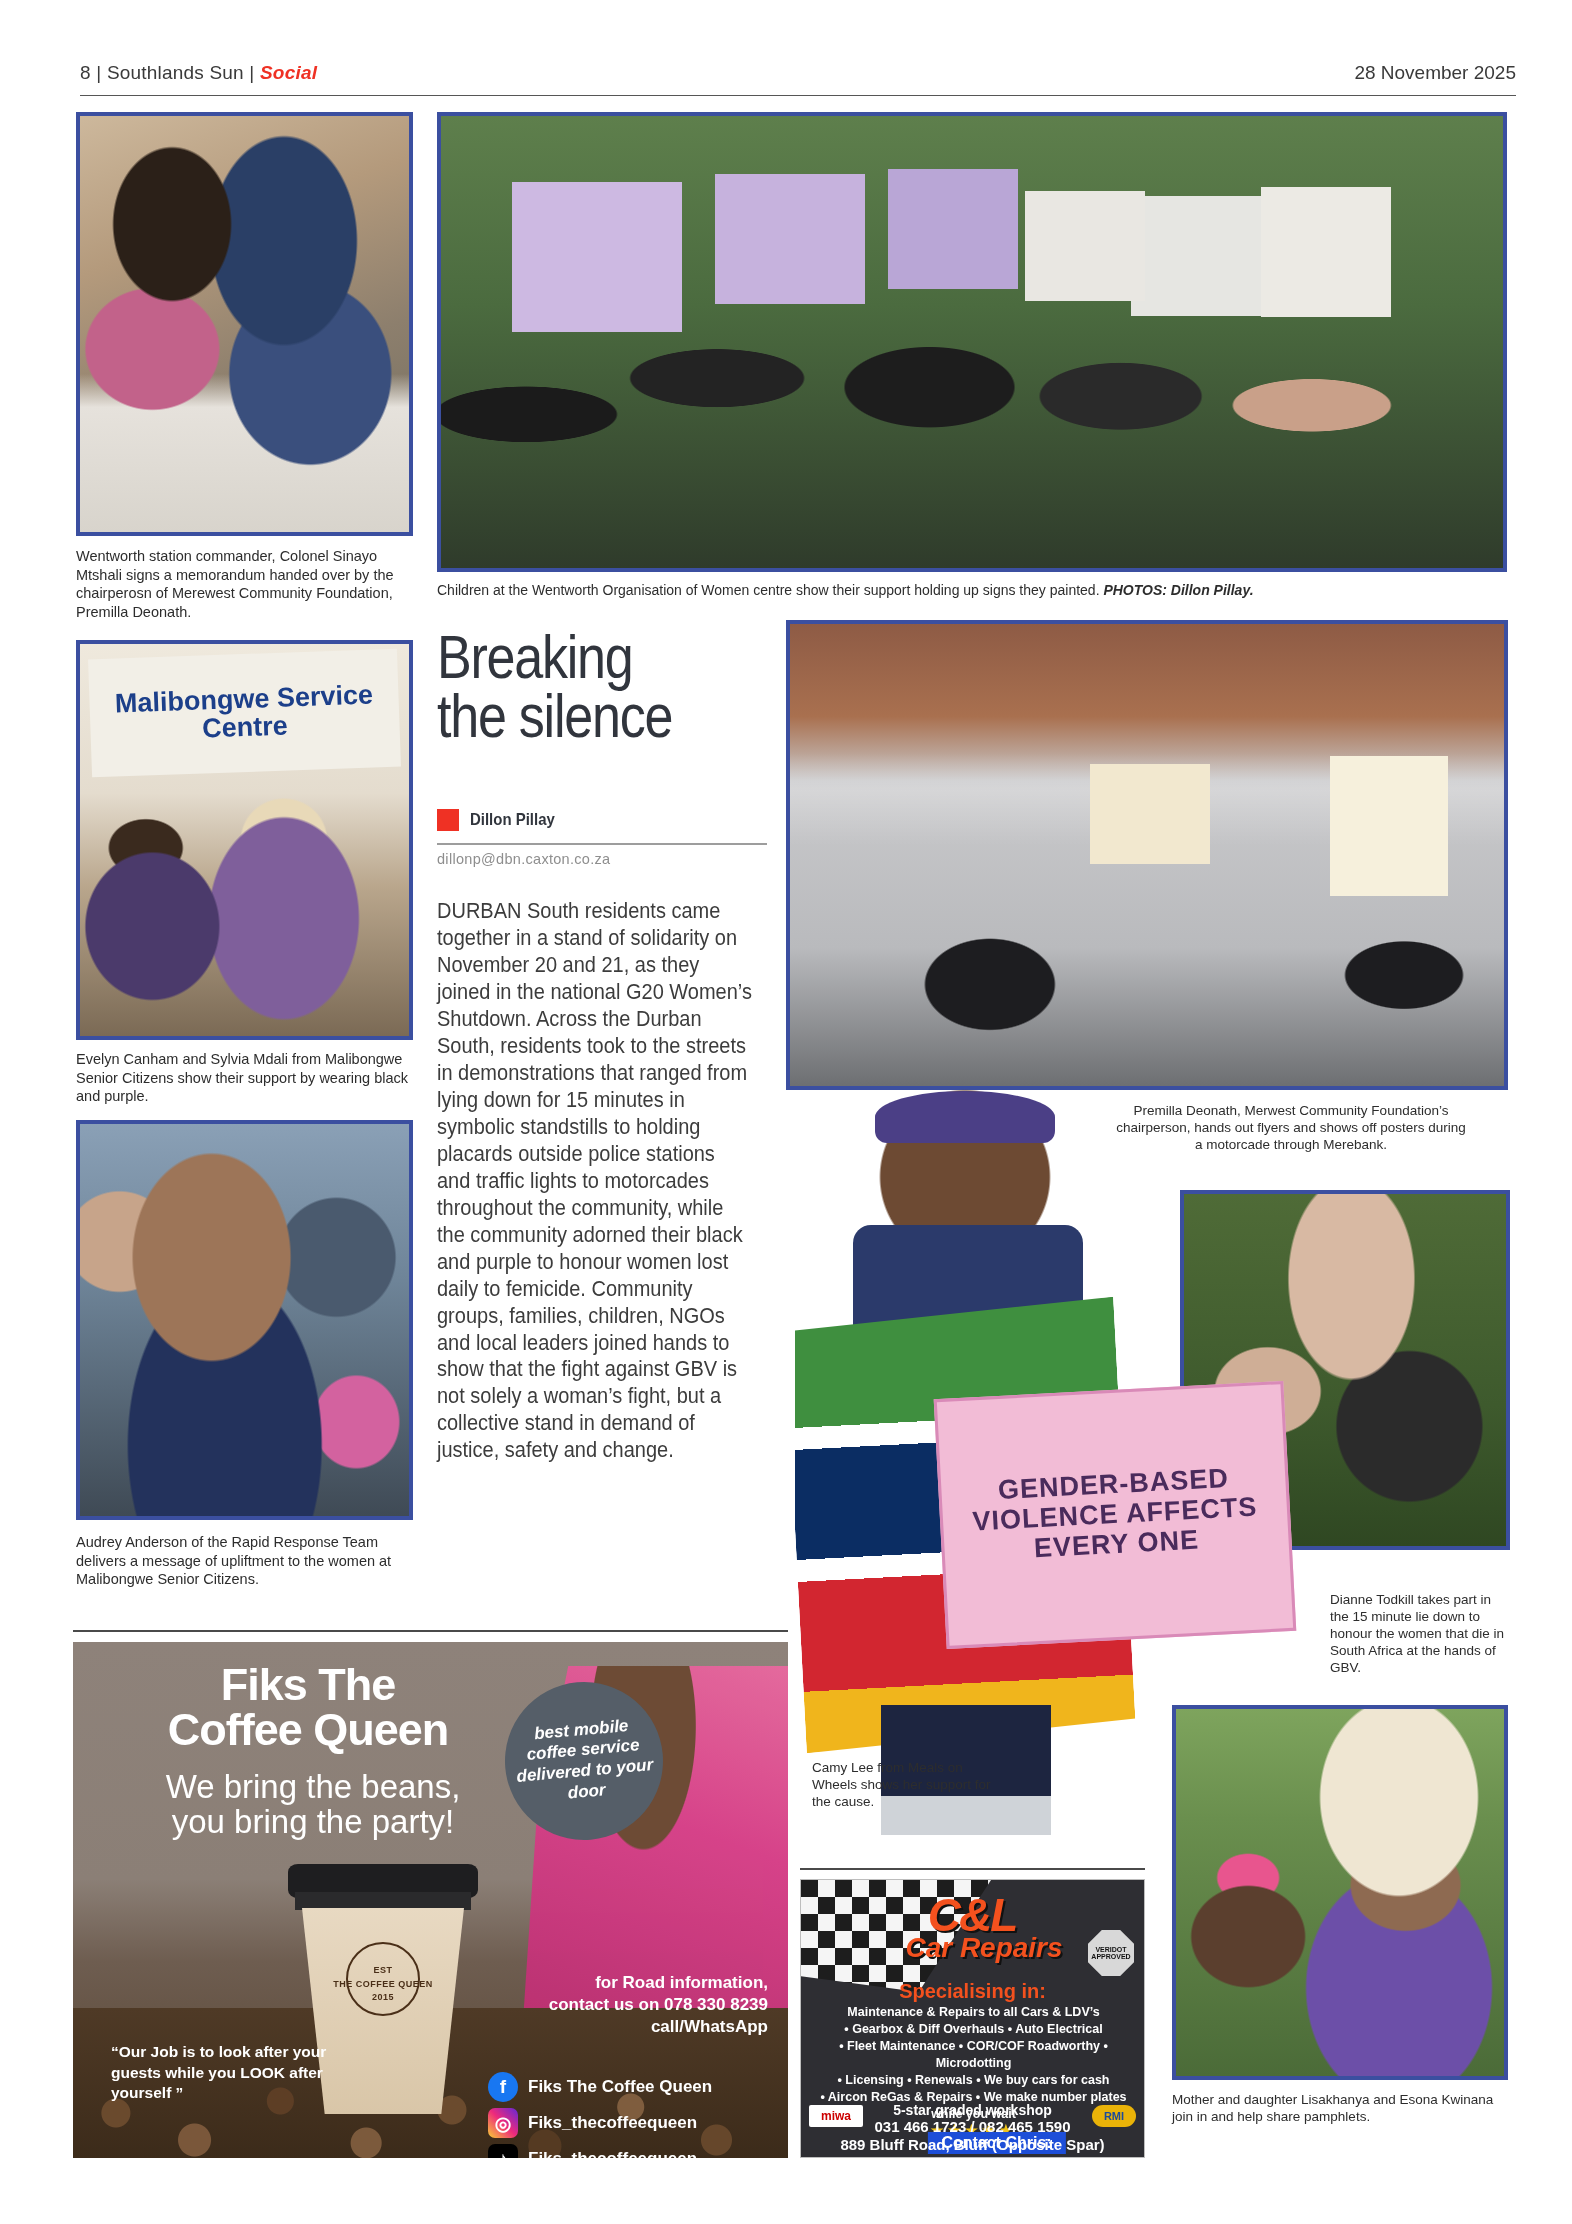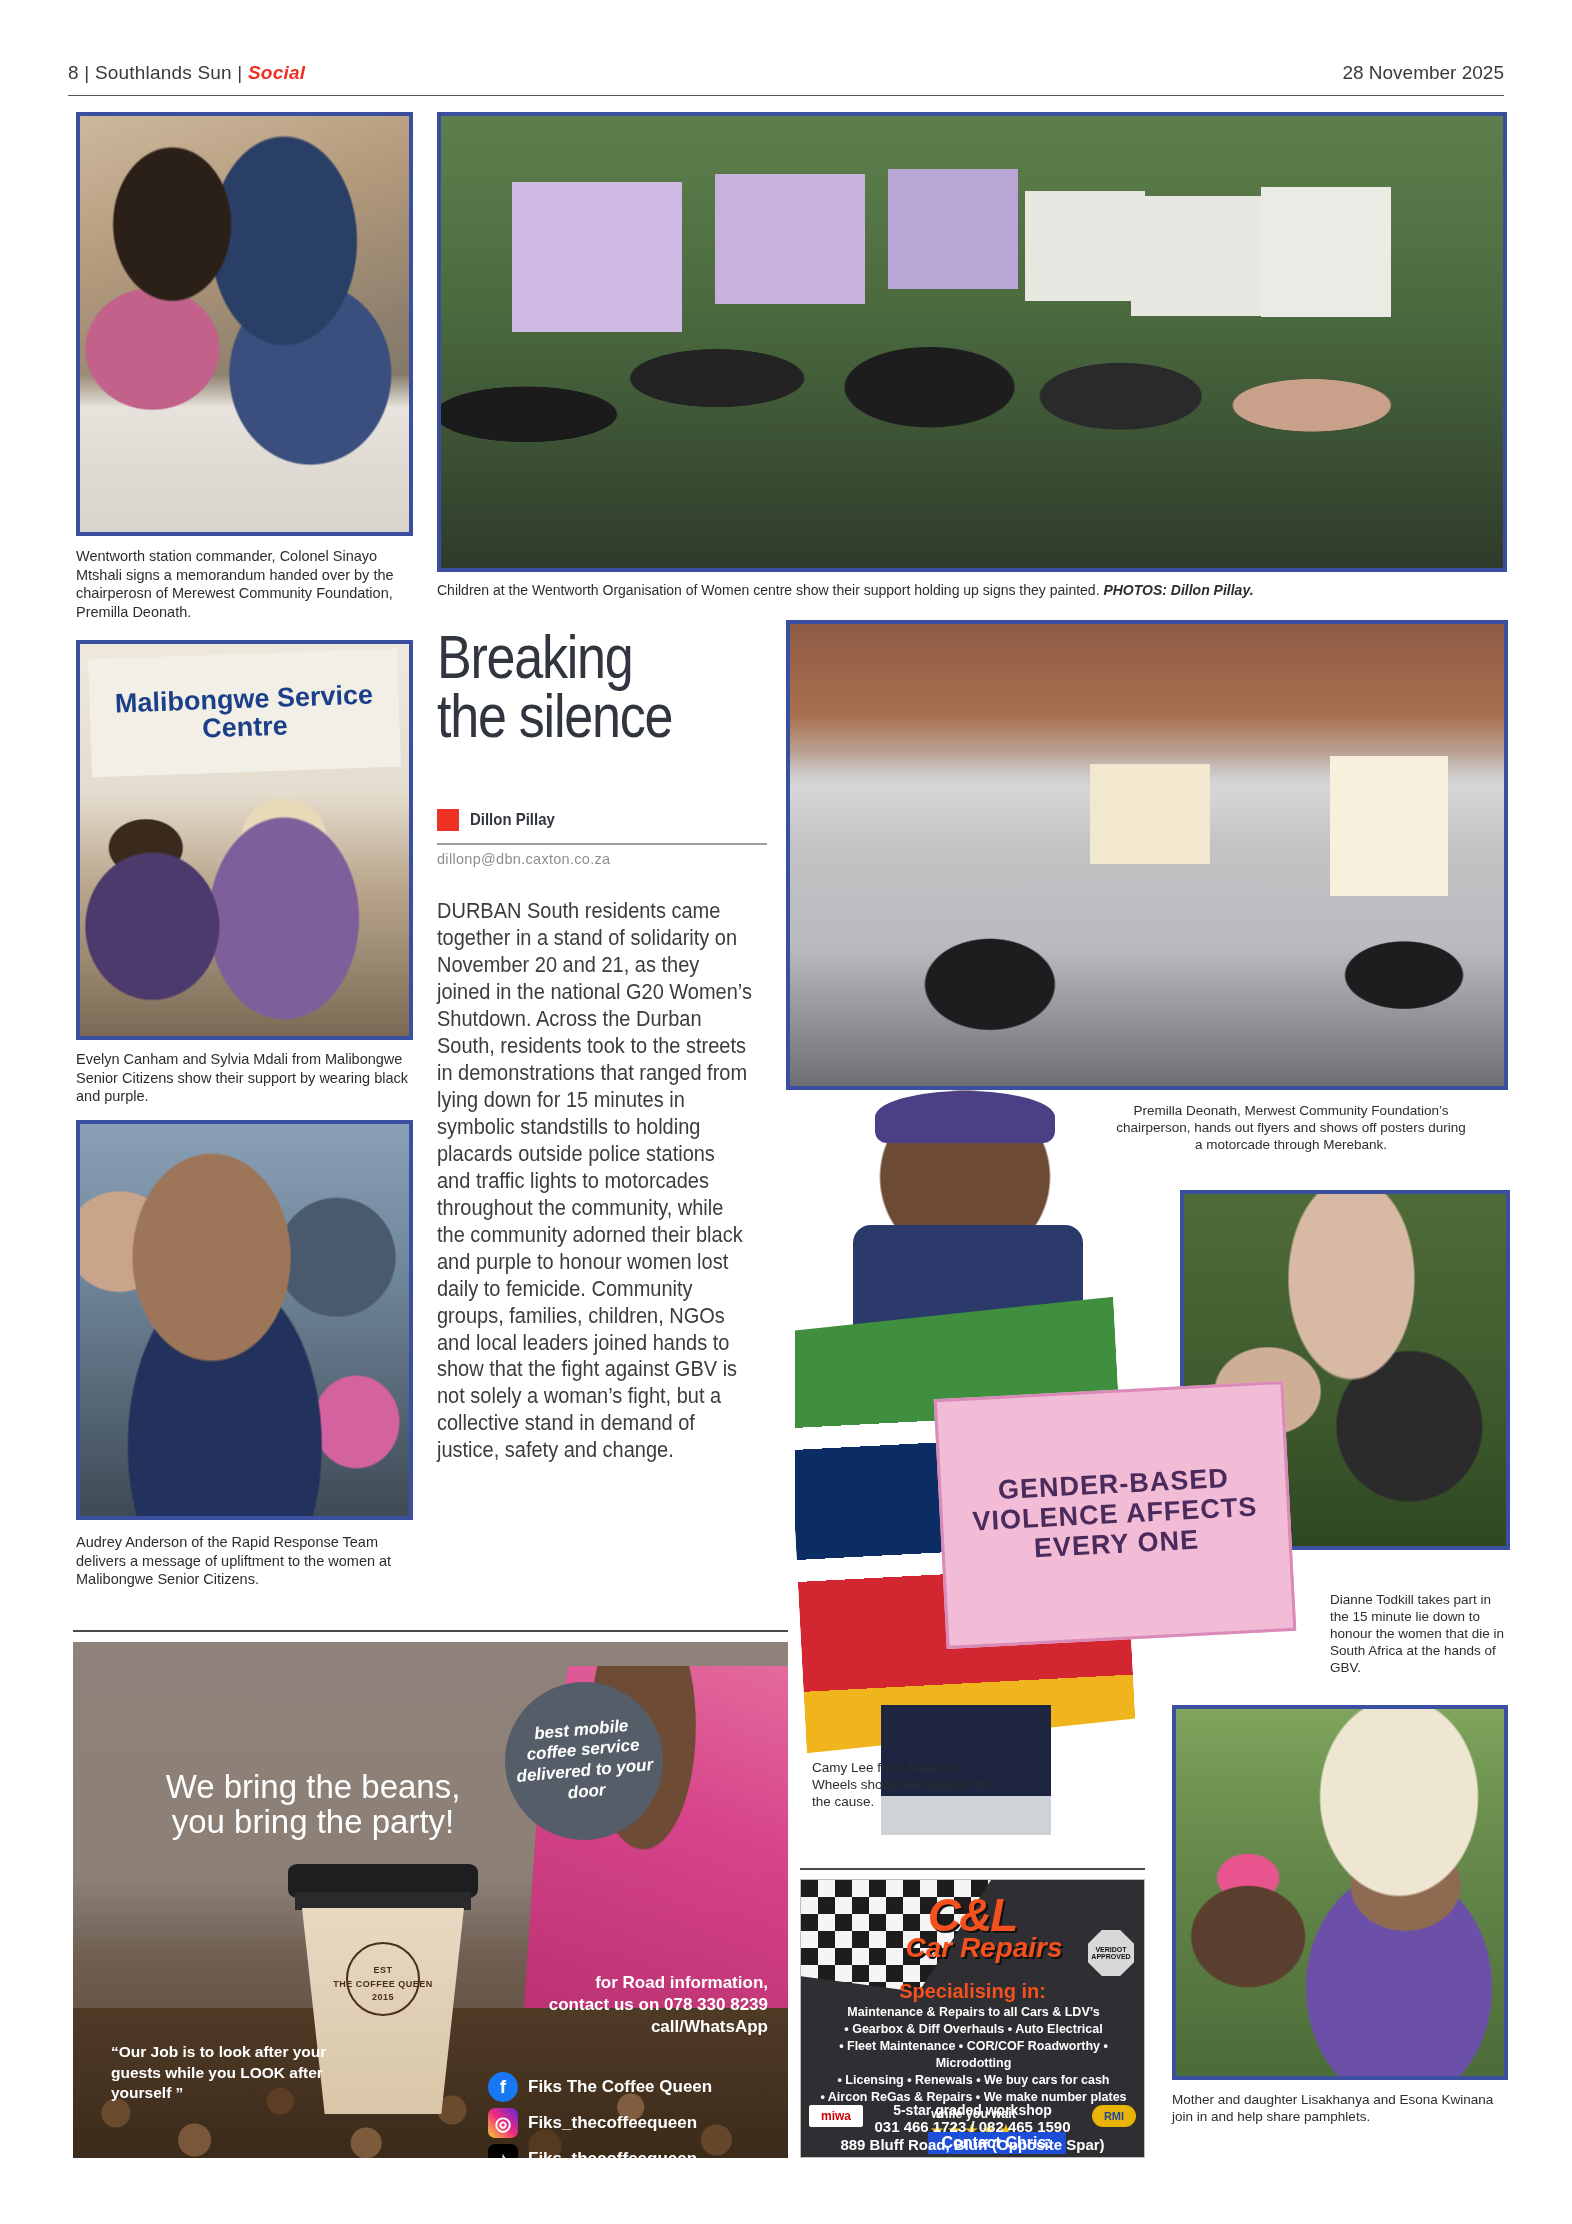--- a/index.html
+++ b/index.html
@@ -9,21 +9,21 @@
     width:1572px; height:2224px;
     background:#ffffff;
     font-family:"Liberation Sans", sans-serif;
     color:#2b2b2b;
     position:relative;
     overflow:hidden;
   }
 
   
   .masthead {
-    position:absolute; left:68px; top:62px; width:1436px; height:34px;
+    position:absolute; left:80px; top:62px; width:1436px; height:34px;
     border-bottom:1.5px solid #565656;
   }
   .masthead-left { position:absolute; left:0; top:0; font-size:19px; color:#3a3a3a; letter-spacing:.2px; }
   .masthead-left .sep { color:#3a3a3a; }
   .masthead-social { color:#ef3124; font-style:italic; font-weight:bold; }
   .masthead-right { position:absolute; right:0; top:0; font-size:19px; color:#3a3a3a; }
 
   
   .photo {
     position:absolute;
@@ -344,20 +344,24 @@
   </div>
 </div>
 <div class="cap small" style="left:1172px; top:2092px; width:340px;">Mother and daughter Lisakhanya and Esona Kwinana join in and help share pamphlets.</div>
 
 <div style="position:absolute; left:73px; top:1630px; width:715px; height:2px; background:#4a4a4a;"></div>
 <div class="ad-coffee">
   <div class="coffee-bg"></div>
   <div class="coffee-lady"></div>
   <div class="coffee-beans"></div>
 
+  <div class="coffee-title">
+    <div>Fiks The</div>
+    <div>Coffee Queen</div>
+  </div>
   <div class="coffee-sub">
     <div>We bring the beans,</div>
     <div>you bring the party!</div>
   </div>
 
   <div class="coffee-badge">best mobile coffee service delivered to your door</div>
 
   <div class="coffee-cup">
     <div class="cup-lid"></div>
     <div class="cup-lid2"></div>

